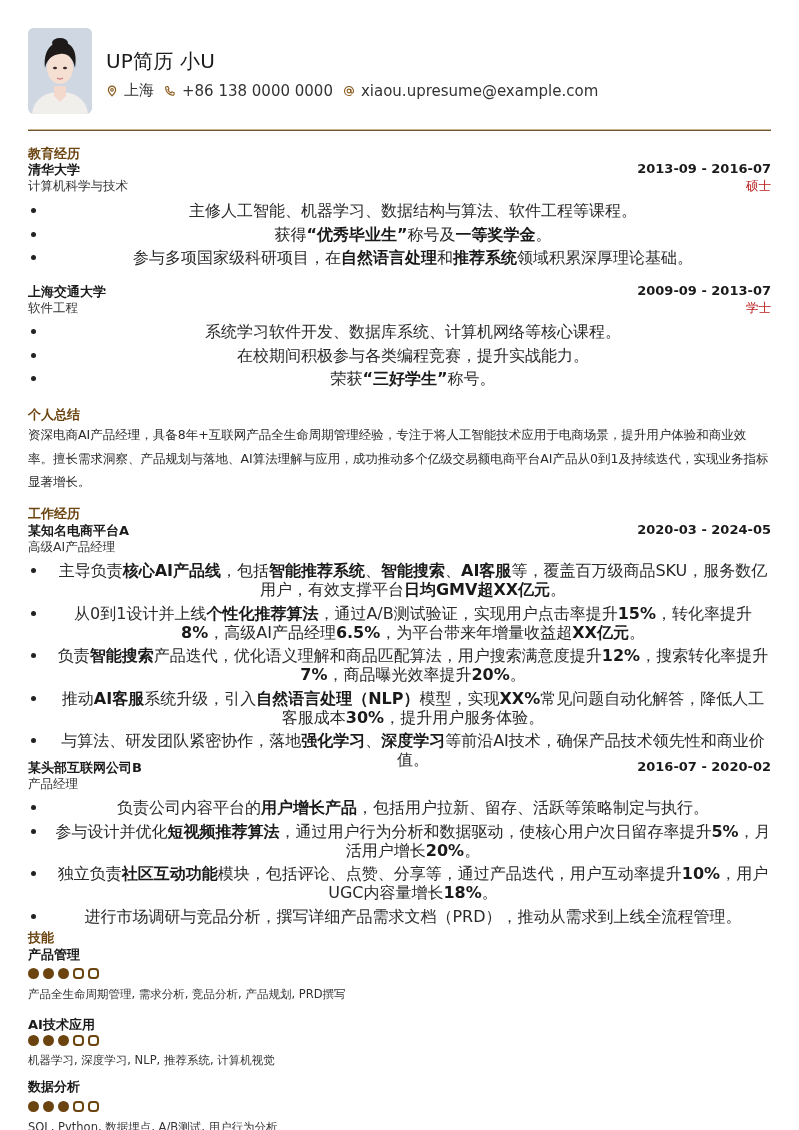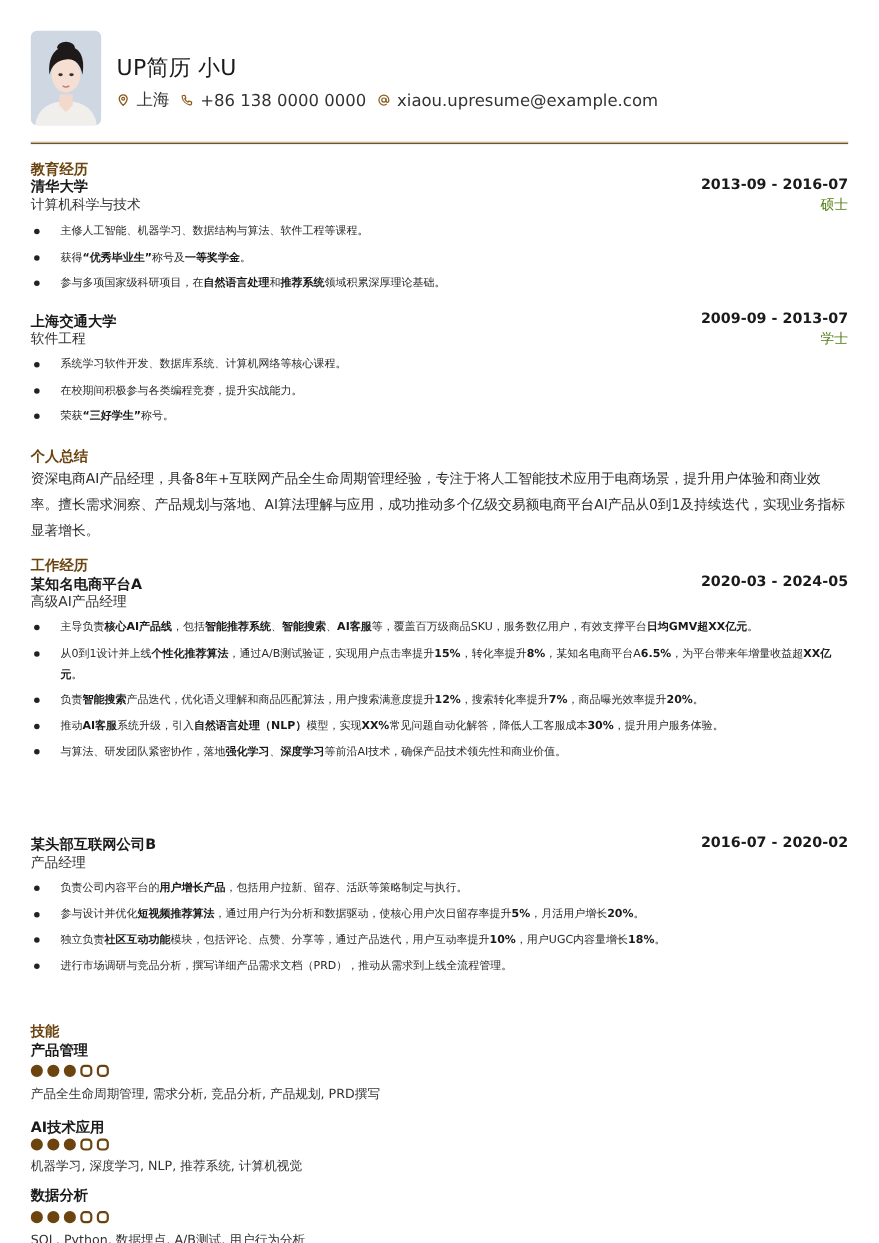--- a/index.html
+++ b/index.html
@@ -16,24 +16,24 @@
   .contact { display: flex; align-items: center; margin-right: 10px; }
   .contact .ic { width: 12px; height: 12px; margin-right: 6px; display: inline-block; }
   .contact .ic svg { width: 12px; height: 12px; display: block; }
 
   .divider { position: absolute; left: 0; top: 129px; width: 743px; height: 2px; background: #6b5533; border-top: 1px solid #c9b48e; }
 
   .section-title { position: absolute; left: 0; font-size: 13px; font-weight: bold; color: #6b4410; }
   .entry-title { position: absolute; left: 0; font-size: 13px; font-weight: bold; color: #1a1a1a; }
   .entry-date { position: absolute; right: 0; font-size: 13px; font-weight: bold; color: #1a1a1a; }
   .entry-sub { position: absolute; left: 0; font-size: 12.5px; color: #333; }
-  .entry-degree { position: absolute; right: 0; font-size: 12.5px; color: #4d7c0f; }
+  .entry-degree { position: absolute; right: 0; font-size: 12.5px; color: #b91c1c; }
 
   .bullets { position: absolute; left: 0; width: 743px; list-style: none; }
-  .bullets li { position: relative; padding-left: 27px; font-size: 10px; line-height: 19px; color: #2a2a2a; margin-bottom: 4.5px; }
+  .bullets li { position: relative; padding-left: 27px; font-size: 16px; line-height: 19px; color: #2a2a2a; margin-bottom: 4.5px; text-align: center; }
   .bullets li::before { content: ""; position: absolute; left: 3px; top: 7px; width: 5px; height: 5px; border-radius: 50%; background: #222; }
   .bullets b { font-weight: bold; color: #1a1a1a; }
 
   .summary { position: absolute; left: 0; width: 743px; font-size: 12.5px; line-height: 23.5px; color: #2a2a2a; }
 
   .skill-name { position: absolute; left: 0; font-size: 13px; font-weight: bold; color: #1a1a1a; }
   .dots { position: absolute; left: 0; display: flex; }
   .dot { width: 11px; height: 11px; border-radius: 50%; margin-right: 4px; border: 2px solid #6b4410; }
   .dot.on { background: #6b4410; }
   .dot.off { background: #ffffff; border-radius: 4px; }
@@ -116,21 +116,21 @@
   <div class="section-title" style="top:406px;text-align:center;">个人总结</div>
   <div class="summary" style="top:423px;">资深电商AI产品经理，具备8年+互联网产品全生命周期管理经验，专注于将人工智能技术应用于电商场景，提升用户体验和商业效率。擅长需求洞察、产品规划与落地、AI算法理解与应用，成功推动多个亿级交易额电商平台AI产品从0到1及持续迭代，实现业务指标显著增长。</div>
 
   <div class="section-title" style="top:505px;">工作经历</div>
 
   <div class="entry-title" style="top:522px;">某知名电商平台A</div>
   <div class="entry-date" style="top:522px;">2020-03 - 2024-05</div>
   <div class="entry-sub" style="top:539px;">高级AI产品经理</div>
   <ul class="bullets" style="top:561px;">
       <li><span>主导负责</span><b>核心AI产品线</b><span>，包括</span><b>智能推荐系统</b><span>、</span><b>智能搜索</b><span>、</span><b>AI客服</b><span>等，覆盖百万级商品SKU，服务数亿用户，有效支撑平台</span><b>日均GMV超XX亿元</b><span>。</span></li>
-      <li><span>从0到1设计并上线</span><b>个性化推荐算法</b><span>，通过A/B测试验证，实现用户点击率提升</span><b>15%</b><span>，转化率提升</span><b>8%</b><span>，某知名电商平台A</span><b>6.5%</b><span>，为平台带来年增量收益超</span><b>XX亿元</b><span>。</span></li>
+      <li><span>从0到1设计并上线</span><b>个性化推荐算法</b><span>，通过A/B测试验证，实现用户点击率提升</span><b>15%</b><span>，转化率提升</span><b>8%</b><span>，高级AI产品经理</span><b>6.5%</b><span>，为平台带来年增量收益超</span><b>XX亿元</b><span>。</span></li>
       <li><span>负责</span><b>智能搜索</b><span>产品迭代，优化语义理解和商品匹配算法，用户搜索满意度提升</span><b>12%</b><span>，搜索转化率提升</span><b>7%</b><span>，商品曝光效率提升</span><b>20%</b><span>。</span></li>
       <li><span>推动</span><b>AI客服</b><span>系统升级，引入</span><b>自然语言处理（NLP）</b><span>模型，实现</span><b>XX%</b><span>常见问题自动化解答，降低人工客服成本</span><b>30%</b><span>，提升用户服务体验。</span></li>
       <li><span>与算法、研发团队紧密协作，落地</span><b>强化学习</b><span>、</span><b>深度学习</b><span>等前沿AI技术，确保产品技术领先性和商业价值。</span></li>
     </ul>
 
   <div class="entry-title" style="top:759px;">某头部互联网公司B</div>
   <div class="entry-date" style="top:759px;">2016-07 - 2020-02</div>
   <div class="entry-sub" style="top:776px;">产品经理</div>
   <ul class="bullets" style="top:798px;">
       <li><span>负责公司内容平台的</span><b>用户增长产品</b><span>，包括用户拉新、留存、活跃等策略制定与执行。</span></li>

